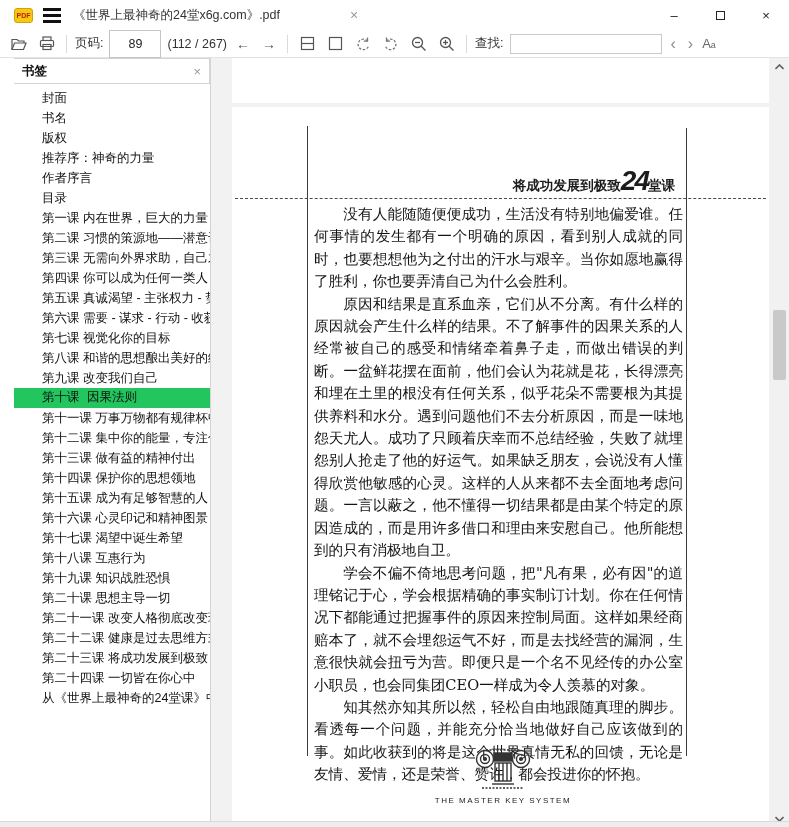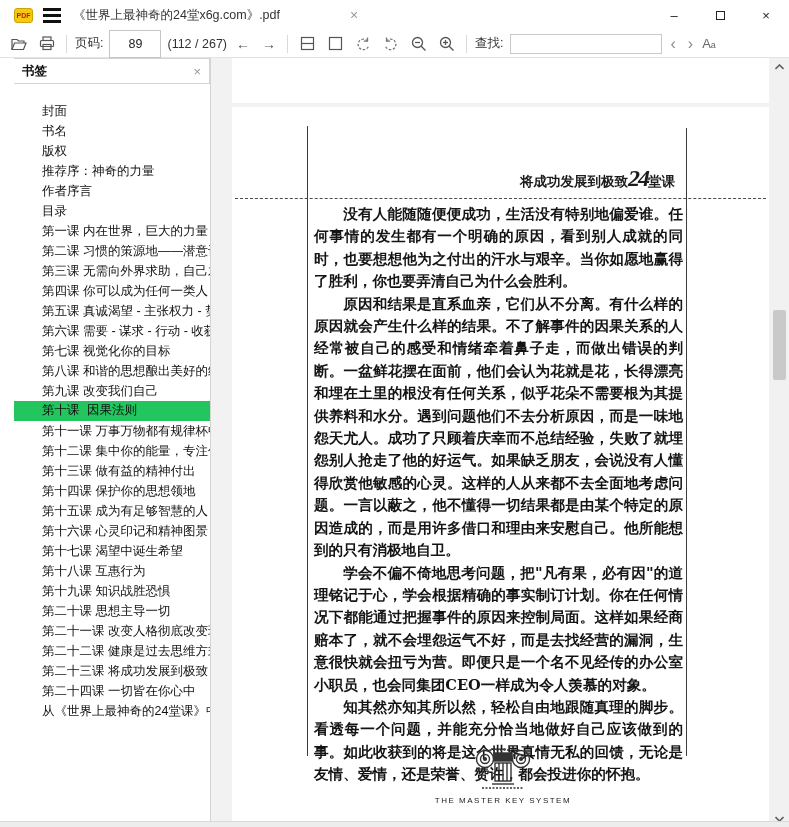--- a/index.html
+++ b/index.html
@@ -42,40 +42,40 @@
   .content { display:flex; height:769px; position:relative;padding-left:14px; }
 
   
   .sidebar { width:197px; background:#fff; border-right:1px solid #d4d4d4;
     display:flex; flex-direction:column; }
   .sidebar-header { height:26px; border:1px solid #d4d4d4; border-left:none;
     display:flex; align-items:center; justify-content:space-between;
     padding:0 8px; background:#fff; }
   .sidebar-title { font-size:12.5px; font-weight:bold; color:#111; }
   .sidebar-close { color:#9a9a9a; font-size:13px; cursor:pointer; }
-  .bookmark-list { padding-top:4px; overflow:hidden;margin-top:13px; }
+  .bookmark-list { padding-top:4px; overflow:hidden; }
   .bookmark-item { height:20px; line-height:20px; padding-left:28px; font-size:12.5px;
     color:#111; white-space:nowrap; overflow:hidden; cursor:pointer; }
   .bookmark-item.selected { background:#22c55e;font-family:Liberation Mono, monospace; }
 
   
   .viewer { flex:1; background:#f2f2f2; position:relative; overflow:hidden; }
   .page-prev { position:absolute; left:21px; top:0; width:537px; height:45px; background:#fff; }
   .page { position:absolute; left:21px; top:49px; width:537px; height:720px; background:#fff; }
 
   .scan { color:#1c1c1c; }
   .vline-left  { position:absolute; left:75px;  top:19px; width:1px; height:630px; background:#3c3c3c; }
   .vline-right { position:absolute; left:454px; top:21px; width:1px; height:628px; background:#3c3c3c; }
   .dash-hline  { position:absolute; left:3px; top:91px; width:531px; border-top:1px dashed #4a4a4a; }
   .page-header { position:absolute; right:94px; top:58px; font-family:"DejaVu Serif",serif;
     font-weight:bold; font-size:13.5px; white-space:nowrap; }
-  .page-header .big-num { font-size:24px; font-style:italic; font-weight:bold;
-    font-family:Liberation Serif, serif; letter-spacing:-2px; }
+  .page-header .big-num { font-size:28px; font-style:italic; font-weight:bold;
+    font-family:Liberation Sans, sans-serif; letter-spacing:-2px; }
   .page-body { position:absolute; left:82px; top:96px; width:369px;
-    font-family:"DejaVu Serif",serif; font-weight:bold; font-size:14.6px;
+    font-family:"DejaVu Serif",serif; font-weight:normal; font-size:14.6px;
     line-height:22.4px; text-align:justify; color:#141414; }
   .page-body p { text-indent:2em; margin:0; }
 
   .page-logo { position:absolute; left:196px; top:640px; width:150px; text-align:center; }
   .logo-caption { font-size:8px; letter-spacing:1.5px; color:#222; margin-top:3px;
     font-family:"Liberation Sans",sans-serif; }
 
   
   .scrollbar { width:19px; background:#f1f1f1; display:flex; flex-direction:column;
     align-items:center; position:relative; }

